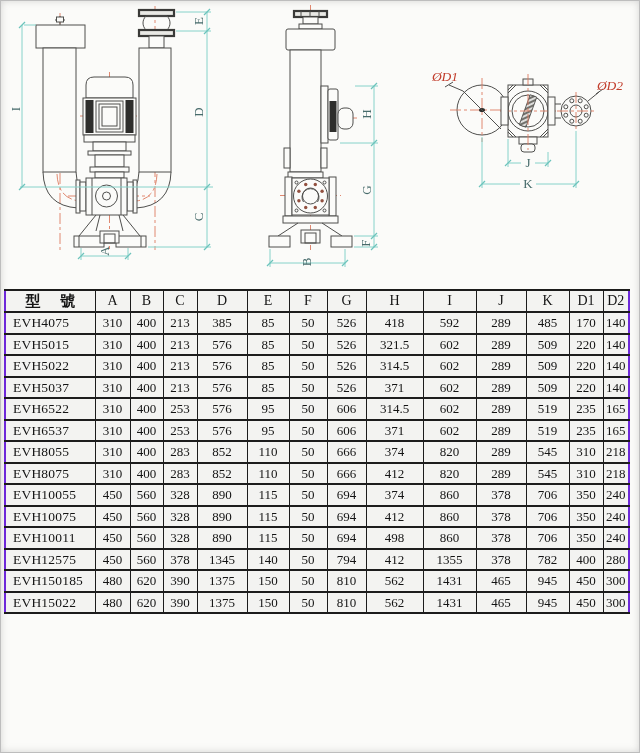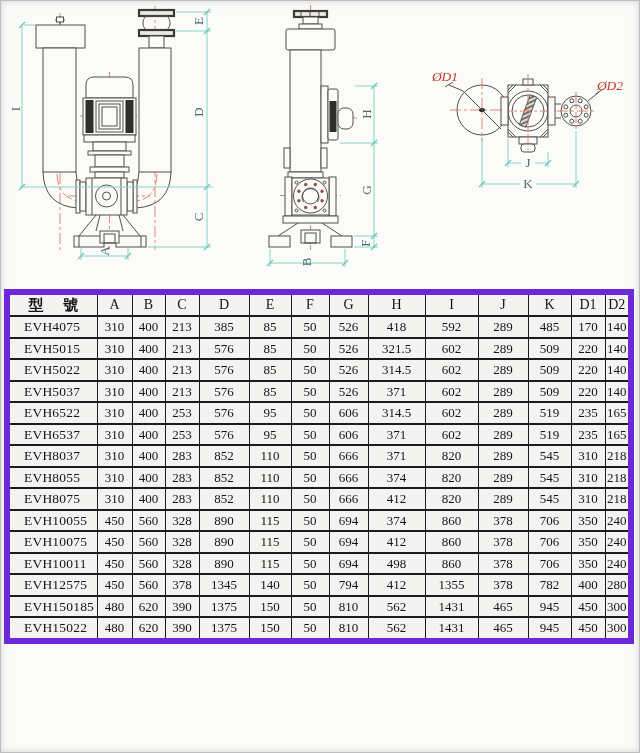--- a/index.html
+++ b/index.html
@@ -9,31 +9,31 @@
     font-family:"Liberation Serif", serif;
     box-shadow: inset 0 0 0 1px #bdbdbd, inset 0 0 8px rgba(120,120,120,.35);
     box-sizing:border-box;
   }
   .drawings { position:absolute; top:0; left:0; width:640px; height:287px; }
 
   
   table.dim {
     position:absolute; top:289px; left:4px; width:501px;
     border-collapse:collapse; table-layout:fixed;
-    border:6px solid #6d28d9;
+    border:2px solid #6d28d9;
   }
   table.dim th, table.dim td {
     border-style:solid; border-color:#1c1c1c; border-width:2px 1px;
     background:#f3f3f1; color:#141414;
     font-size:13px; line-height:1; text-align:center;
     height:19.5px; padding:0; overflow:hidden; white-space:nowrap;
   }
   table.dim th { font-size:14px; font-weight:normal; height:20px; }
   table.dim th.model-h { font-size:15px; font-weight:bold; word-spacing:16px; }
-  table.dim td.model { text-align:left; padding-left:14px; font-size:13.5px; letter-spacing:.2px; }
+  table.dim td.model { text-align:left; padding-left:7px; font-size:13.5px; letter-spacing:.2px; }
 
   
   .ol  { stroke:#4f4f4d; fill:none; stroke-width:1; }
   .olb { stroke:#3a3a38; fill:#e9e9e5; stroke-width:2.2; }
   .olf { stroke:#4f4f4d; fill:#fbfbf9; stroke-width:1; }
   .dk  { fill:#2e2e2c; stroke:none; }
   .cl  { stroke:#dd7a60; stroke-width:.9; fill:none; stroke-dasharray:11 3 3 3; }
   .dim { stroke:#86d2ca; stroke-width:1; fill:none; }
   .tick{ stroke:#6cc4bc; stroke-width:1.2; }
   .bolt{ fill:#92503f; stroke:none; }
@@ -427,36 +427,20 @@
           <td>50</td>
           <td>606</td>
           <td>371</td>
           <td>602</td>
           <td>289</td>
           <td>519</td>
           <td>235</td>
           <td>165</td>
         </tr>
         <tr>
-          <td class="model">EVH8037</td>
-          <td>310</td>
-          <td>400</td>
-          <td>283</td>
-          <td>852</td>
-          <td>110</td>
-          <td>50</td>
-          <td>666</td>
-          <td>371</td>
-          <td>820</td>
-          <td>289</td>
-          <td>545</td>
-          <td>310</td>
-          <td>218</td>
-        </tr>
-        <tr>
           <td class="model">EVH8055</td>
           <td>310</td>
           <td>400</td>
           <td>283</td>
           <td>852</td>
           <td>110</td>
           <td>50</td>
           <td>666</td>
           <td>374</td>
           <td>820</td>

